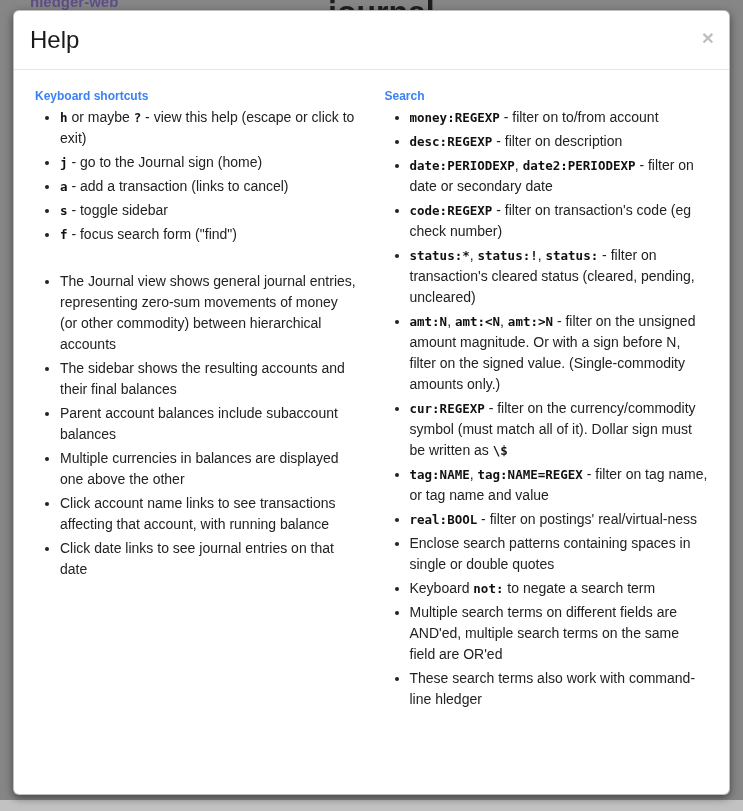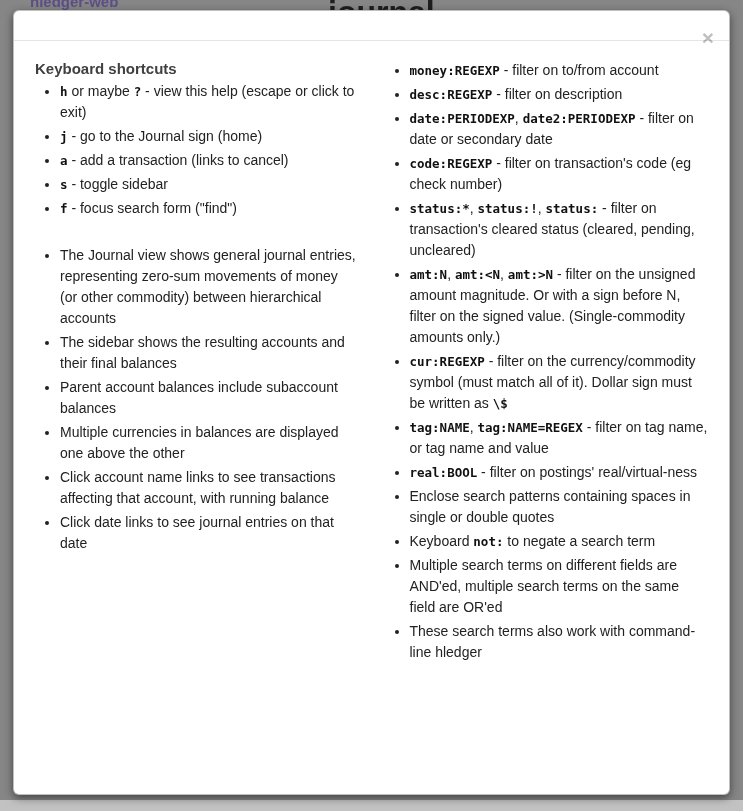--- a/index.html
+++ b/index.html
@@ -65,23 +65,23 @@
   }
   .modal-body {
     display: flex;
     gap: 26px;
     padding: 19px 21px;
   }
   .col { flex: 1; min-width: 0; }
 
   .section-heading {
     margin: 0 0 4px 0;
-    font-size: 15px;
+    font-size: 12px;
     font-weight: bold;
-    color: #404040;
+    color: #3b82f6;
   }
   .section-heading + ul { margin-top: 12px; }
   ul.bullet-list {
     margin: 0 0 26px 0;
     padding-left: 25px;
   }
   ul.bullet-list:last-child { margin-bottom: 0; }
   li.help-item {
     margin-bottom: 3px;
     font-size: 14px;
@@ -97,20 +97,21 @@
 </style>
 </head>
 <body>
 
 <div class="bg-brand">hledger-web</div>
 <div class="bg-heading">journal</div>
 <div class="bg-bottom-strip"></div>
 
 <div class="modal">
   <div class="modal-header">
+    <h2 class="modal-title">Help</h2>
     <button class="close-btn">×</button>
   </div>
   <div class="modal-body">
     <div class="col" id="col-left">
         <h3 class="section-heading">Keyboard shortcuts</h3>
         <ul class="bullet-list">
           <li class="help-item"><code class="code-term">h</code><span> or maybe </span><code class="code-term">?</code><span> - view this help (escape or click to exit)</span></li>
           <li class="help-item"><code class="code-term">j</code><span> - go to the Journal sign (home)</span></li>
           <li class="help-item"><code class="code-term">a</code><span> - add a transaction (links to cancel)</span></li>
           <li class="help-item"><code class="code-term">s</code><span> - toggle sidebar</span></li>
@@ -119,20 +120,21 @@
         <ul class="bullet-list">
           <li class="help-item"><span>The Journal view shows general journal entries, representing zero-sum movements of money (or other commodity) between hierarchical accounts</span></li>
           <li class="help-item"><span>The sidebar shows the resulting accounts and their final balances</span></li>
           <li class="help-item"><span>Parent account balances include subaccount balances</span></li>
           <li class="help-item"><span>Multiple currencies in balances are displayed one above the other</span></li>
           <li class="help-item"><span>Click account name links to see transactions affecting that account, with running balance</span></li>
           <li class="help-item"><span>Click date links to see journal entries on that date</span></li>
         </ul>
       </div>
     <div class="col" id="col-right">
+        <h3 class="section-heading">Search</h3>
         <ul class="bullet-list">
           <li class="help-item"><code class="code-term">money:REGEXP</code><span> - filter on to/from account</span></li>
           <li class="help-item"><code class="code-term">desc:REGEXP</code><span> - filter on description</span></li>
           <li class="help-item"><code class="code-term">date:PERIODEXP</code><span>, </span><code class="code-term">date2:PERIODEXP</code><span> - filter on date or secondary date</span></li>
           <li class="help-item"><code class="code-term">code:REGEXP</code><span> - filter on transaction's code (eg check number)</span></li>
           <li class="help-item"><code class="code-term">status:*</code><span>, </span><code class="code-term">status:!</code><span>, </span><code class="code-term">status:</code><span> - filter on transaction's cleared status (cleared, pending, uncleared)</span></li>
           <li class="help-item"><code class="code-term">amt:N</code><span>, </span><code class="code-term">amt:&lt;N</code><span>, </span><code class="code-term">amt:&gt;N</code><span> - filter on the unsigned amount magnitude. Or with a sign before N, filter on the signed value. (Single-commodity amounts only.)</span></li>
           <li class="help-item"><code class="code-term">cur:REGEXP</code><span> - filter on the currency/commodity symbol (must match all of it). Dollar sign must be written as </span><code class="code-term">\$</code></li>
           <li class="help-item"><code class="code-term">tag:NAME</code><span>, </span><code class="code-term">tag:NAME=REGEX</code><span> - filter on tag name, or tag name and value</span></li>
           <li class="help-item"><code class="code-term">real:BOOL</code><span> - filter on postings' real/virtual-ness</span></li>

